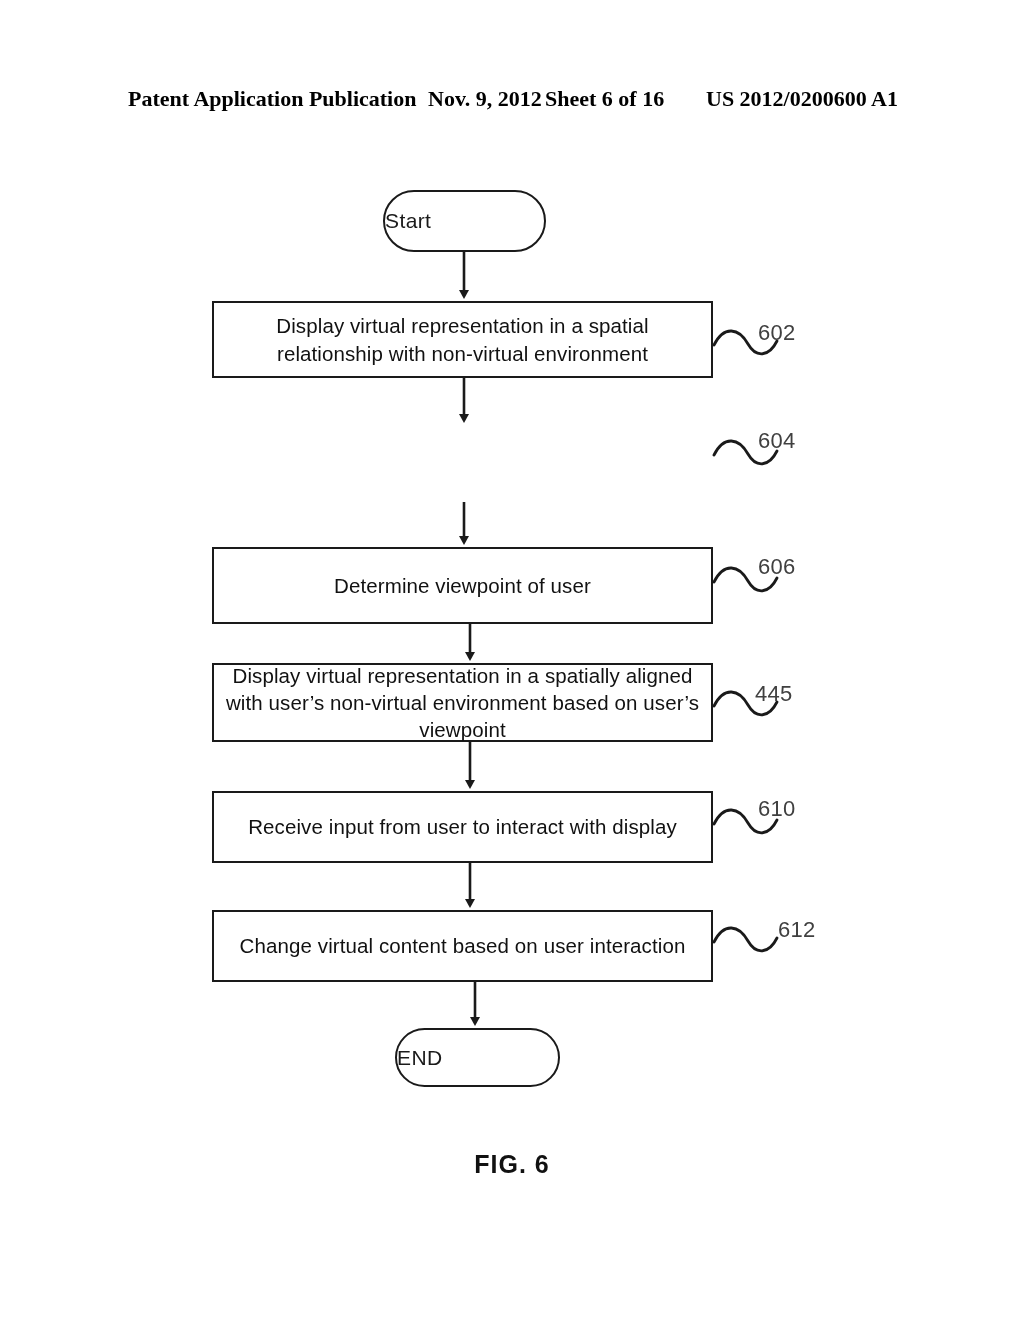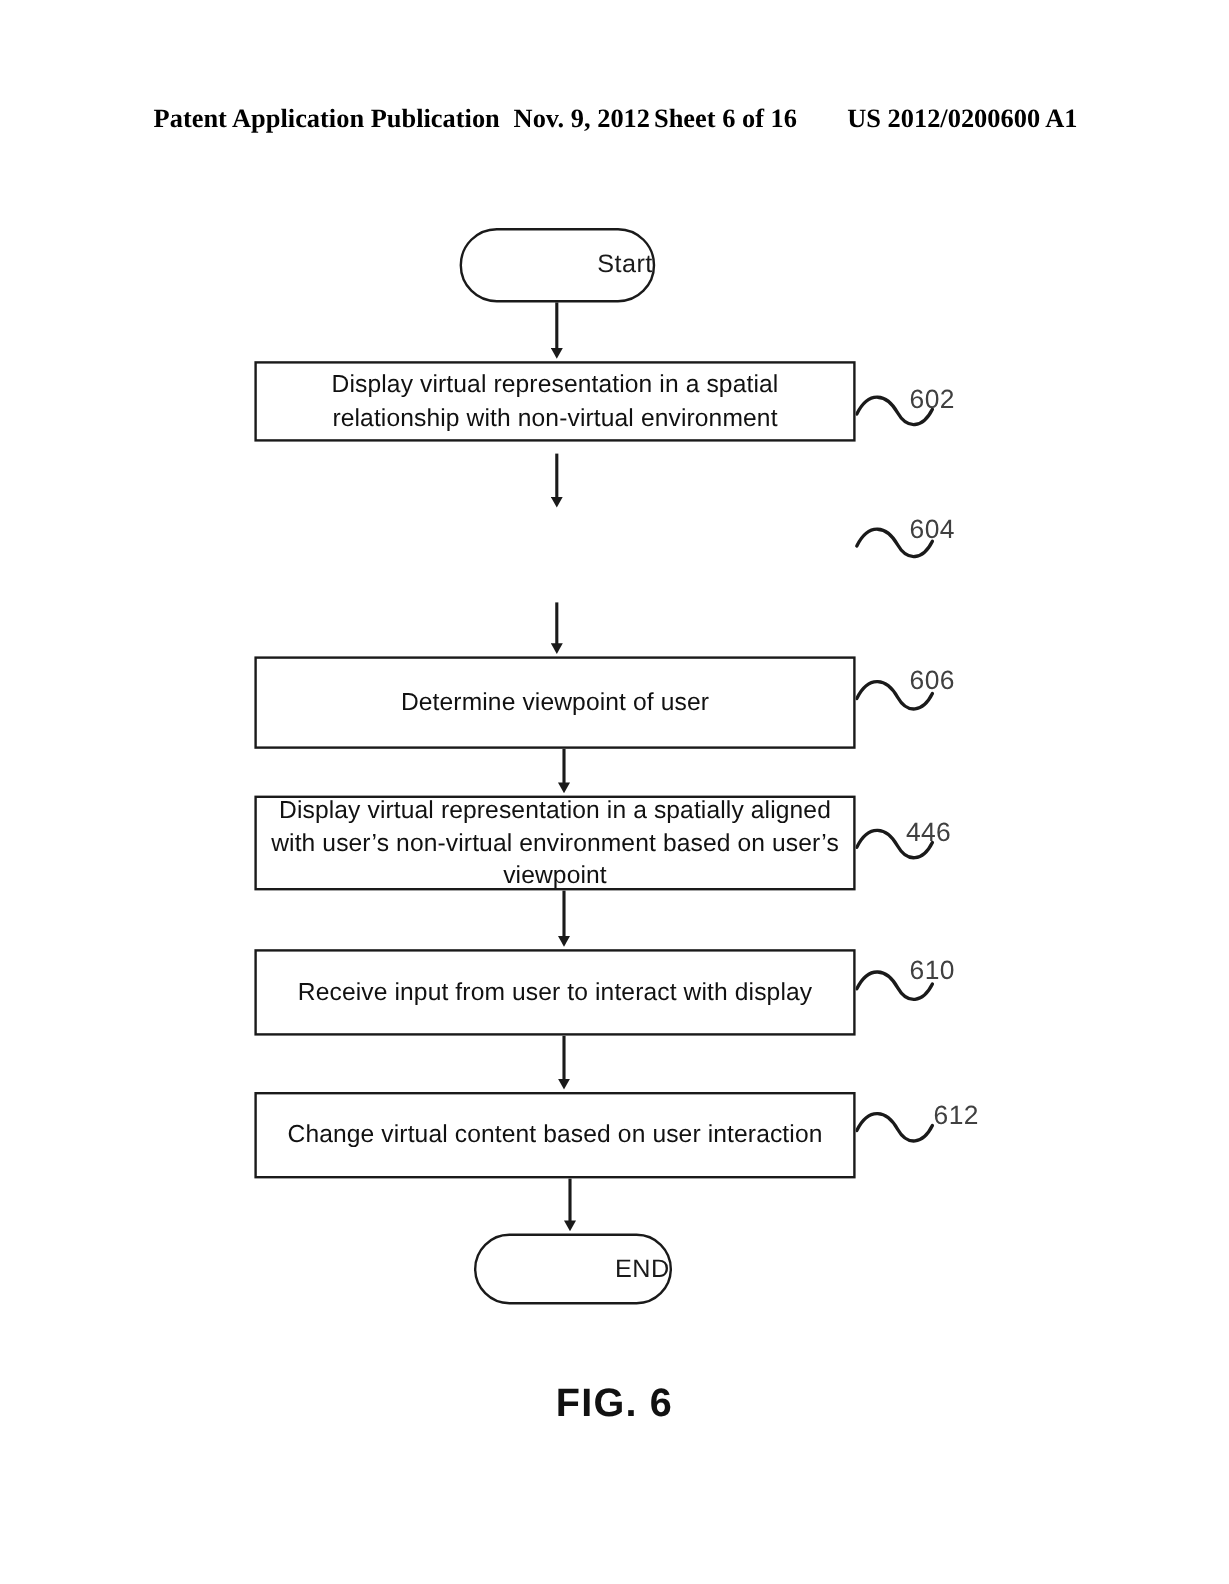--- a/index.html
+++ b/index.html
@@ -52,21 +52,21 @@
   }
 
   
   .terminal {
     position: absolute;
     border: 2px solid #1a1a1a;
     border-radius: 34px;
     box-sizing: border-box;
     display: flex;
     align-items: center;
-    justify-content: flex-end;
+    justify-content: flex-start;
     background: #ffffff;
   }
   .terminal span {
     font-size: 21px;
     color: #1a1a1a;
     letter-spacing: 0.4px;
   }
   #node-start { left: 383px; top: 190px;  width: 163px; height: 62px; }
   #node-end   { left: 395px; top: 1028px; width: 165px; height: 59px; }
 
@@ -84,21 +84,21 @@
     padding: 0 10px;
   }
   .process-box .box-text {
     font-size: 20.5px;
     line-height: 1.32;
     text-align: center;
     color: #111111;
     letter-spacing: 0.1px;
     white-space: pre-line;
   }
-  #box-602 { top: 301px; height: 67px; }
+  #box-602 { top: 301px; height: 77px; }
   #box-604 { top: 425px; height: 77px; }
   #box-606 { top: 547px; height: 77px; }
   #box-608 { top: 663px; height: 79px; }
   #box-610 { top: 791px; height: 72px; }
   #box-612 { top: 910px; height: 72px; }
 
   
   .ref-num {
     position: absolute;
     font-size: 22px;
@@ -113,21 +113,21 @@
   #ref-610 { left: 758px; top: 796px; }
   #ref-612 { left: 778px; top: 917px; }
 
   
   #fig-caption {
     position: absolute;
     left: 0;
     top: 1150px;
     width: 1024px;
     text-align: center;
-    font-size: 33px;
+    font-size: 25px;
     font-weight: bold;
     letter-spacing: 1px;
     color: #111111;
   }
 </style>
 </head>
 <body>
 
 <div id="patent-header">
   <span class="h-pub">Patent Application Publication</span>
@@ -180,21 +180,21 @@
   <div class="process-box" id="box-606">
     <span class="box-text">Determine viewpoint of user</span>
   </div>
   <span class="ref-num" id="ref-606">606</span>
 
   <div class="process-box" id="box-608">
     <span class="box-text">Display virtual representation in a spatially aligned
 with user’s non-virtual environment based on user’s
 viewpoint</span>
   </div>
-  <span class="ref-num" id="ref-608">446</span>
+  <span class="ref-num" id="ref-608">445</span>
 
   <div class="process-box" id="box-610">
     <span class="box-text">Receive input from user to interact with display</span>
   </div>
   <span class="ref-num" id="ref-610">610</span>
 
   <div class="process-box" id="box-612">
     <span class="box-text">Change virtual content based on user interaction</span>
   </div>
   <span class="ref-num" id="ref-612">612</span>

